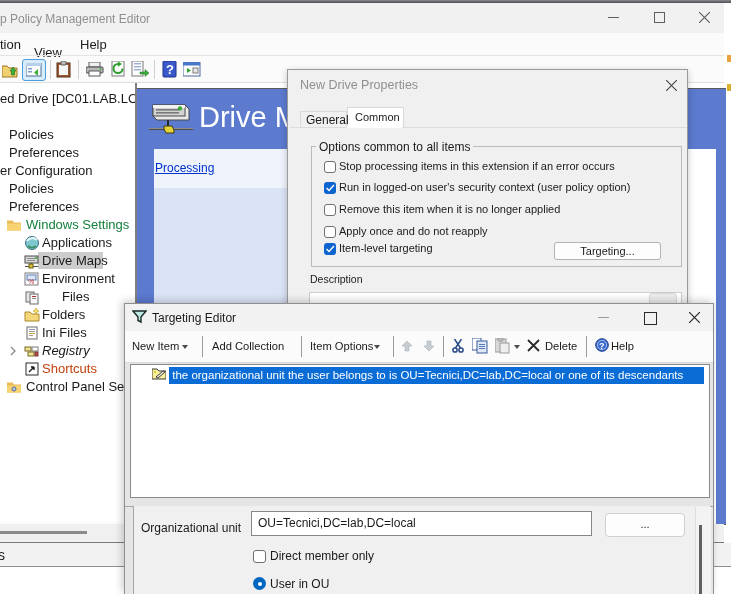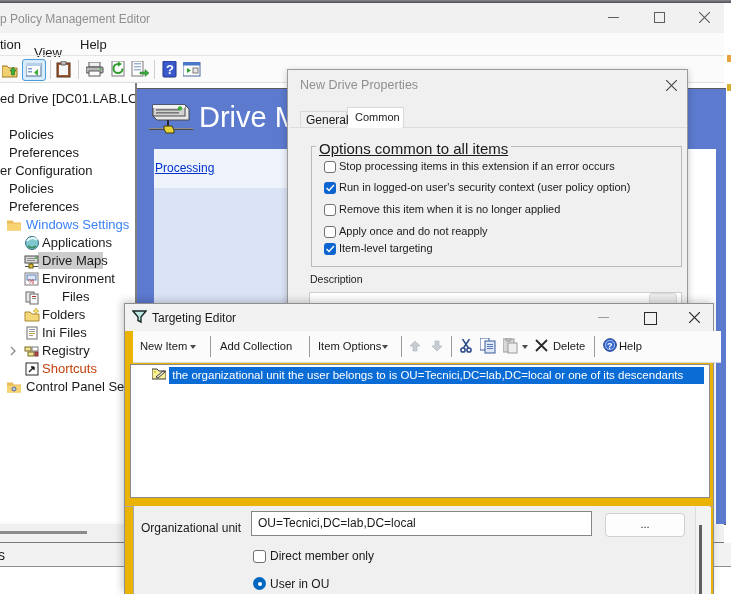--- a/index.html
+++ b/index.html
@@ -88,21 +88,21 @@
         <div class="txt" style="left:0px;top:8px;font-size:13px;color:#1a1a1a;">ed Drive [DC01.LAB.LOCA</div>
         <div class="txt" style="left:9px;top:44px;font-size:13px;color:#1a1a1a;">Policies</div>
         <div class="txt" style="left:9px;top:62px;font-size:13px;color:#1a1a1a;">Preferences</div>
         <div class="txt" style="left:0px;top:80px;font-size:13px;color:#1a1a1a;">er Configuration</div>
         <div class="txt" style="left:9px;top:98px;font-size:13px;color:#1a1a1a;">Policies</div>
         <div class="txt" style="left:9px;top:116px;font-size:13px;color:#1a1a1a;">Preferences</div>
         <svg class="abs" style="left:6px;top:134px" width="16" height="16">
           <path d="M1 3.5 L6.5 3.5 L8 5.5 L15 5.5 L15 13.5 L1 13.5 Z" fill="#eabc56"></path>
           <path d="M1 6.5 L15 6.5 L15 13.5 L1 13.5 Z" fill="#f7d372"></path>
         </svg>
-        <div class="txt" style="left:26px;top:134px;font-size:13px;color:#3b82f6;">Windows Settings</div>
+        <div class="txt" style="left:26px;top:134px;font-size:13px;color:#15803d;">Windows Settings</div>
         <svg class="abs" style="left:24px;top:152px" width="16" height="16">
           <circle cx="8" cy="8" r="6.5" fill="#7fc8cf" stroke="#3a6f84"></circle>
           <path d="M3 6 A6.5 6.5 0 0 1 13 5" fill="none" stroke="#e8f6f8" stroke-width="2"></path>
           <path d="M4 11 A6 6 0 0 0 12 11" fill="none" stroke="#3e8d64" stroke-width="2"></path>
         </svg>
         <div class="txt" style="left:42px;top:152px;font-size:13px;color:#1a1a1a;">Applications</div>
         <div class="abs" style="left:38px;top:169px;width:65px;height:17px;background:#cccccc;"></div>
         <svg class="abs" style="left:24px;top:170px" width="16" height="16">
           <rect x="1" y="3" width="13" height="7" fill="#d9d9d9" stroke="#4a4a4a"></rect>
           <rect x="3" y="5" width="8" height="1" fill="#8f8f8f"></rect>
@@ -141,21 +141,21 @@
         <div class="txt" style="left:42px;top:242px;font-size:13px;color:#1a1a1a;">Ini Files</div>
         <svg class="abs" style="left:10px;top:263px" width="6" height="10">
           <path d="M1 1 L5 5 L1 9" stroke="#8a8a8a" stroke-width="1.3" fill="none"></path>
         </svg>
         <svg class="abs" style="left:24px;top:260px" width="16" height="16">
           <rect x="1" y="4" width="6" height="4" fill="#efe49a" stroke="#7a6a20"></rect>
           <rect x="8" y="4" width="6" height="4" fill="#fdfdfd" stroke="#7a7a7a"></rect>
           <rect x="4" y="9" width="6" height="4" fill="#efe49a" stroke="#7a6a20"></rect>
           <rect x="11" y="9" width="3" height="4" fill="#c05050" stroke="#7a3030"></rect>
         </svg>
-        <div class="txt" style="left:42px;top:260px;font-size:13px;color:#1a1a1a;">Registry</div>
+        <div class="txt" style="left:42px;top:260px;font-size:13px;color:#1a1a1a;font-style:italic;">Registry</div>
         <svg class="abs" style="left:24px;top:278px" width="16" height="16">
           <rect x="2" y="2" width="12" height="12" fill="#fdfdfd" stroke="#2a2a2a"></rect>
           <path d="M5 11 L10 6 M10 6 L7 6 M10 6 L10 9" stroke="#1a1a1a" stroke-width="1.4" fill="none"></path>
         </svg>
         <div class="txt" style="left:42px;top:278px;font-size:13px;color:#c2410c;">Shortcuts</div>
         <svg class="abs" style="left:6px;top:296px" width="16" height="16">
           <path d="M1 3.5 L6.5 3.5 L8 5.5 L15 5.5 L15 13.5 L1 13.5 Z" fill="#eabc56"></path>
           <path d="M1 6.5 L15 6.5 L15 13.5 L1 13.5 Z" fill="#f7d372"></path>
           <circle cx="8" cy="10" r="2" fill="#b8c8e8" stroke="#5a6a9a"></circle>
         </svg>
@@ -205,61 +205,62 @@
     </svg>
 
   <div class="abs" style="left:12px;top:41px;width:45px;height:16px;background:#f0f0f0;border:1px solid #d9d9d9;border-bottom:none;"></div>
   <div class="abs" style="left:59px;top:37px;width:55px;height:20px;background:#fff;border:1px solid #d9d9d9;border-bottom:none;"></div>
   <div class="txt" style="left:18px;top:43px;font-size:12px;color:#1a1a1a;">General</div>
   <div class="txt" style="left:67px;top:41px;font-size:11px;color:#1a1a1a;">Common</div>
   <div class="abs" style="left:2px;top:57px;width:397px;height:260px;background:#f0f0f0;border-top:1px solid #dcdcdc;"></div>
   <div class="abs" style="left:59px;top:56px;width:55px;height:2px;background:#fff;"></div>
 
   <div class="abs" style="left:23px;top:76px;width:369px;height:119px;border:1px solid #bababa;"></div>
-  <div class="abs" style="left:28px;top:70px;padding:0 3px;background:#f0f0f0;font-size:15px;color:#1a1a1a;text-decoration:underline;">Options common to all items</div>
+  <div class="abs" style="left:28px;top:70px;padding:0 3px;background:#f0f0f0;font-size:12px;color:#1a1a1a;">Options common to all items</div>
 
   <div id="cbrows">
       <div class="abs" style="left:36px;top:91px;width:12px;height:12px;background:#fff;border:1.4px solid #707070;border-radius:3px;box-sizing:border-box;"></div>
       <div class="txt" style="left:51px;top:90px;font-size:11px;color:#1a1a1a;">Stop processing items in this extension if an error occurs</div>
       <div class="abs" style="left:36px;top:112px;width:12px;height:12px;background:#0b64cf;border-radius:3px;"></div>
       <svg class="abs" style="left:38px;top:114px" width="9" height="8">
         <path d="M0.5 4 L3 6.5 L8 1" stroke="#fff" stroke-width="1.4" fill="none"></path>
       </svg>
       <div class="txt" style="left:51px;top:111px;font-size:11px;color:#1a1a1a;">Run in logged-on user's security context (user policy option)</div>
       <div class="abs" style="left:36px;top:134px;width:12px;height:12px;background:#fff;border:1.4px solid #707070;border-radius:3px;box-sizing:border-box;"></div>
       <div class="txt" style="left:51px;top:133px;font-size:11px;color:#1a1a1a;">Remove this item when it is no longer applied</div>
       <div class="abs" style="left:36px;top:156px;width:12px;height:12px;background:#fff;border:1.4px solid #707070;border-radius:3px;box-sizing:border-box;"></div>
       <div class="txt" style="left:51px;top:155px;font-size:11px;color:#1a1a1a;">Apply once and do not reapply</div>
       <div class="abs" style="left:36px;top:173px;width:12px;height:12px;background:#0b64cf;border-radius:3px;"></div>
       <svg class="abs" style="left:38px;top:175px" width="9" height="8">
         <path d="M0.5 4 L3 6.5 L8 1" stroke="#fff" stroke-width="1.4" fill="none"></path>
       </svg>
       <div class="txt" style="left:51px;top:172px;font-size:11px;color:#1a1a1a;">Item-level targeting</div>
     </div>
 
+  <div class="abs" style="left:266px;top:172px;width:107px;height:18px;background:#fdfdfd;border:1px solid #b3b3b3;border-radius:3px;box-sizing:border-box;text-align:center;font-size:11px;color:#1a1a1a;line-height:16px;">Targeting...</div>
 
   <div class="txt" style="left:22px;top:203px;font-size:10.5px;color:#1a1a1a;">Description</div>
   <div class="abs" style="left:21px;top:222px;width:371px;height:80px;background:#fff;border:1px solid #cdcdcd;"></div>
   <div class="abs" style="left:361px;top:223px;width:26px;height:10px;background:#ececec;border:1px solid #d8d8d8;border-radius:3px;"></div>
 </div>
 
-<div class="abs" id="dlg2" style="left:124px;top:303px;width:590px;height:291px;background:#eab308;border:1px solid #8f8f8f;border-bottom:none;box-shadow:-2px -2px 8px rgba(0,0,0,.2);box-sizing:border-box;">
+<div class="abs" id="dlg2" style="left:124px;top:303px;width:590px;height:291px;background:#e5e5e5;border:1px solid #8f8f8f;border-bottom:none;box-shadow:-2px -2px 8px rgba(0,0,0,.2);box-sizing:border-box;">
 
   <div class="abs" style="left:0;top:0;width:588px;height:27px;background:#f2f2f2;"></div>
   <svg class="abs" style="left:7px;top:6px" width="15" height="14" id="funnel">
       <path d="M1 1 L14 1 L9 7 L9 12 L6 10.5 L6 7 Z" fill="#bfe8e2" stroke="#1a2a2a" stroke-width="1.4"></path>
     </svg>
   <div class="txt" style="left:27px;top:7px;font-size:12px;color:#1a1a1a;">Targeting Editor</div>
   <div class="abs" style="left:473px;top:13px;width:11px;height:1px;background:#9a9a9a;"></div>
   <div class="abs" style="left:519px;top:8px;width:11px;height:11px;border:1.2px solid #2a2a2a;"></div>
   <svg class="abs" style="left:564px;top:8px;" width="11" height="11">
       <path d="M0 0 L11 11 M11 0 L0 11" stroke="#2a2a2a" stroke-width="1.2"></path>
     </svg>
 
-  <div class="abs" id="ttoolbar" style="left:8px;top:27px;width:588px;height:32px;background:#fbfbfb;border-bottom:1px solid #d9d9d9;box-sizing:border-box;">
+  <div class="abs" id="ttoolbar" style="left:0;top:27px;width:588px;height:32px;background:#fbfbfb;border-bottom:1px solid #d9d9d9;box-sizing:border-box;">
       <div class="txt" style="left:7px;top:9px;font-size:11.2px;color:#1a1a1a;">New Item</div>
       <svg class="abs" style="left:57px;top:14px" width="7" height="5">
         <path d="M0 0 L6 0 L3 4 Z" fill="#4a4a4a"></path>
       </svg>
       <div class="abs" style="left:77px;top:5px;width:1px;height:21px;background:#9a9a9a;"></div>
       <div class="txt" style="left:87px;top:9px;font-size:11.2px;color:#1a1a1a;">Add Collection</div>
       <div class="abs" style="left:176px;top:5px;width:1px;height:21px;background:#9a9a9a;"></div>
       <div class="txt" style="left:185px;top:9px;font-size:11.2px;color:#1a1a1a;">Item Options</div>
       <svg class="abs" style="left:249px;top:14px" width="7" height="5">
         <path d="M0 0 L6 0 L3 4 Z" fill="#4a4a4a"></path>

